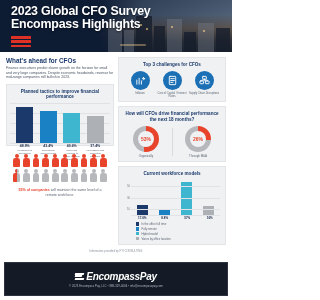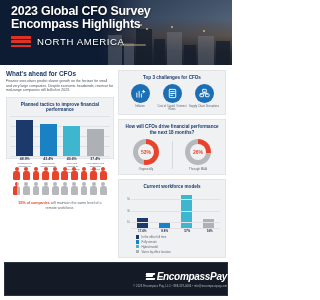--- a/index.html
+++ b/index.html
@@ -6,21 +6,21 @@
   html,body { width:232px; height:300px; overflow:hidden; }
   body {
     font-family:"Liberation Sans", sans-serif;
     background:#ffffff;
     color:#1b2a4a;
   }
   .page { position:relative; width:232px; height:300px; background:#fff; }
 
   
   .header {
-    position:relative; height:65px; width:232px;
+    position:relative; height:52px; width:232px;
     background:#000000; overflow:hidden;
   }
   .sky {
     position:absolute; inset:0;
     background:
       linear-gradient(90deg,#0d1b33 0%,#0d1b33 42%,rgba(13,27,51,.55) 62%,rgba(13,27,51,.30) 100%),
       linear-gradient(180deg,#5c6f86 0%,#6d7f93 28%,#7d6a58 55%,#3c3a38 78%,#23272c 100%);
   }
   .bld { position:absolute; bottom:0; background:rgba(22,30,44,.80); }
   .bld.l { background:rgba(120,128,140,.40); }
@@ -143,21 +143,21 @@
   .leg-sw { width:3.4px; height:3.4px; margin-right:2px; flex:none; }
   .leg-txt { font-size:2.8px; color:#5d6673; }
 
   
   .credit {
     text-align:center; font-size:2.8px; color:#8d939c; padding:4px 0 3px 0;
   }
   .footer {
     position:absolute; left:4px; right:4px; bottom:4px; height:34px;
     background:#141b27; border:.5px solid #2c3442;
-    display:flex; flex-direction:column; align-items:flex-end; justify-content:center;
+    display:flex; flex-direction:column; align-items:center; justify-content:center;
   }
   .logo-row { display:flex; align-items:center; }
   .logo-mark { margin-right:2px; display:flex; flex-direction:column; gap:1px; }
   .logo-mark i { display:block; width:9px; height:1.6px; background:#fff; transform:skewX(-18deg); }
   .logo-mark i:nth-child(2){ width:7px; }
   .logo-mark i:nth-child(3){ width:9px; }
   .logo-txt { font-size:10px; font-style:italic; font-weight:bold; color:#fff; letter-spacing:-.3px; }
   .logo-txt span { color:#fff; }
   .foot-meta { font-size:2.7px; color:#b9bfc8; margin-top:3px; letter-spacing:.1px; }
 </style>
@@ -186,21 +186,20 @@
       <div class="h-title">
         <div>2023 Global CFO Survey</div>
         <div>Encompass Highlights</div>
       </div>
       <div class="region-row">
         <div class="flagmark">
             <i></i>
             <i></i>
             <i></i>
           </div>
-        <div class="region-name">NORTH AMERICA</div>
       </div>
     </div>
   </div>
 
   <div class="body">
 
     <div class="col col-l">
 
       <div>
         <div class="sect-title">What's ahead for CFOs</div>

